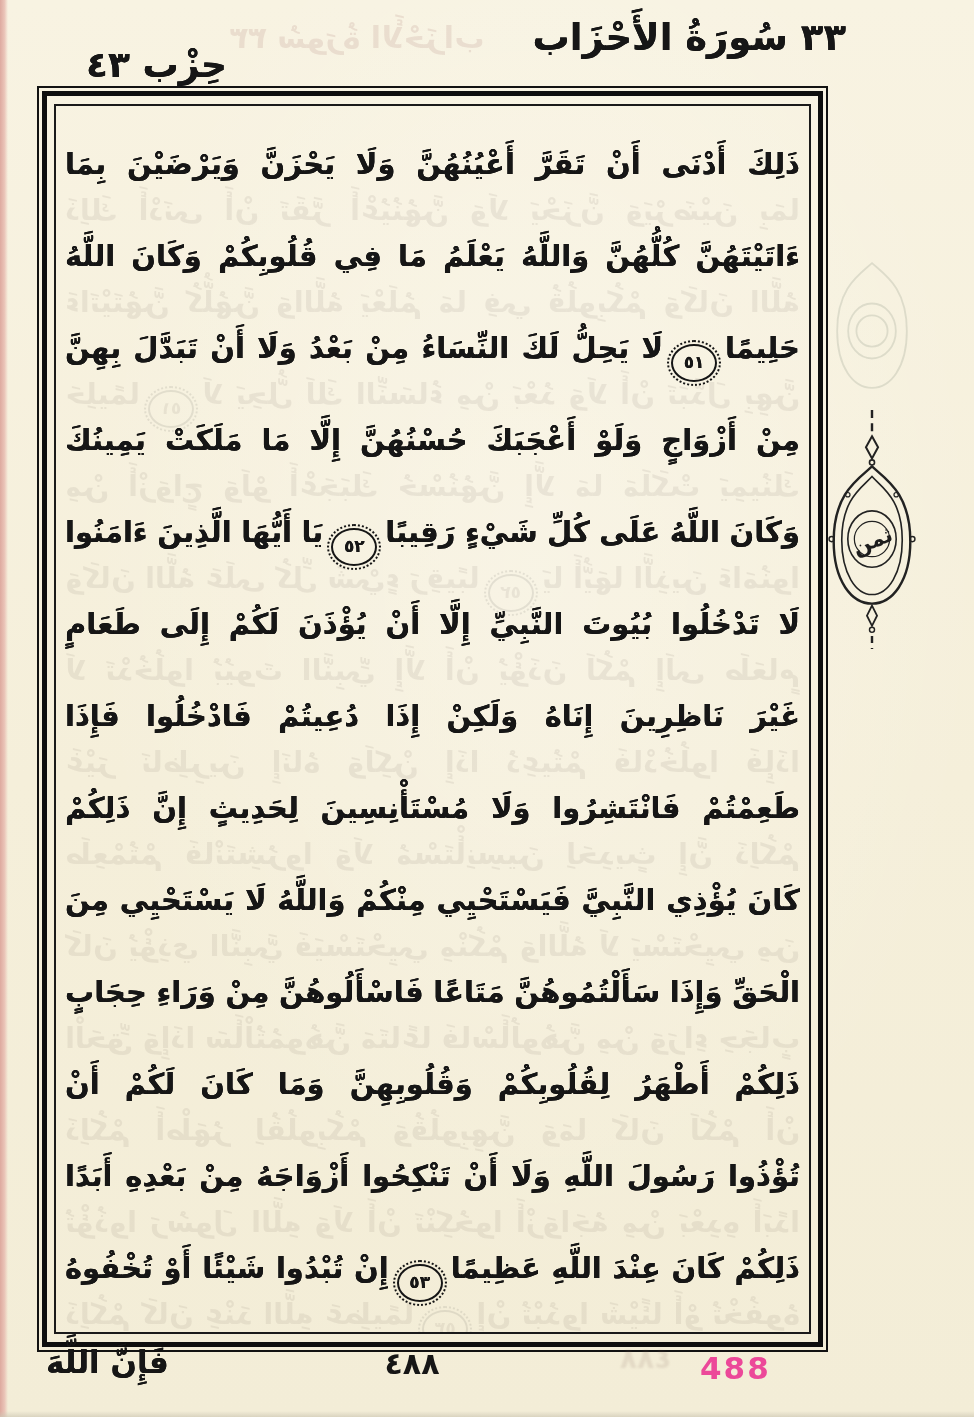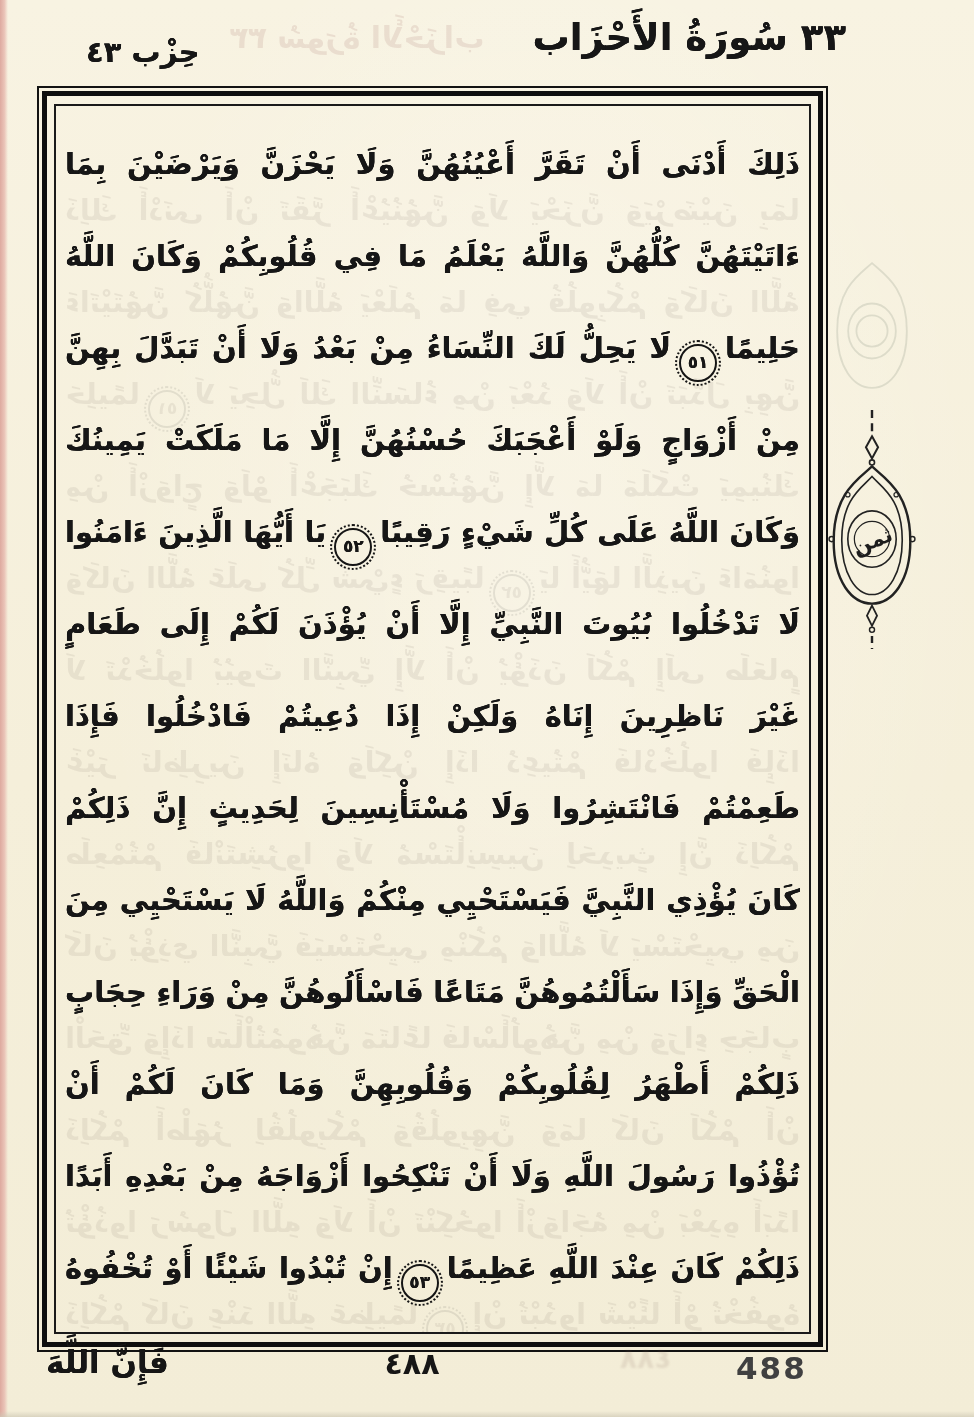--- a/index.html
+++ b/index.html
@@ -40,24 +40,24 @@
     top: 16px;
     right: 128px;
     direction: rtl;
     font-size: 37px;
     font-weight: bold;
     letter-spacing: 0px;
     text-shadow: 0 0 0.6px #000;
   }
   .hizb-label {
     position: absolute;
-    top: 35px;
+    top: 44px;
     left: 86px;
     direction: rtl;
-    font-size: 29px;
+    font-size: 36px;
     font-weight: bold;
     text-shadow: 0 0 0.5px #000;
   }
   .header-ghost {
     position: absolute;
     top: 20px;
     left: 230px;
     direction: rtl;
     font-size: 30px;
     font-weight: bold;
@@ -109,21 +109,21 @@
     white-space: normal;
     overflow: hidden;
     text-shadow: 0 0 0.5px #000;
   }
   .quran-line .seg { display: inline; }
 
   .ayah-marker {
     display: inline-flex;
     align-items: center;
     justify-content: center;
-    width: 38px;
+    width: 46px;
     height: 38px;
     box-sizing: border-box;
     border: 2.5px solid #151515;
     border-radius: 50%;
     outline: 2px dotted #151515;
     outline-offset: 2px;
     margin: 0 8px;
     vertical-align: -10px;
     line-height: normal;
   }
@@ -186,26 +186,26 @@
     position: absolute;
     left: 352px;
     top: 1346px;
     width: 120px;
     text-align: center;
     font-size: 30px;
     font-weight: bold;
   }
   .page-number-latin {
     position: absolute;
-    left: 736px;
+    left: 700px;
     top: 1350px;
     font-size: 31px;
     font-weight: bold;
     letter-spacing: 2px;
-    color: #404040;
+    color: #ec4899;
   }
   .footer-ghost {
     position: absolute;
     left: 620px;
     top: 1342px;
     direction: rtl;
     font-size: 28px;
     font-weight: bold;
     opacity: 0.13;
     transform: scaleX(-1);

